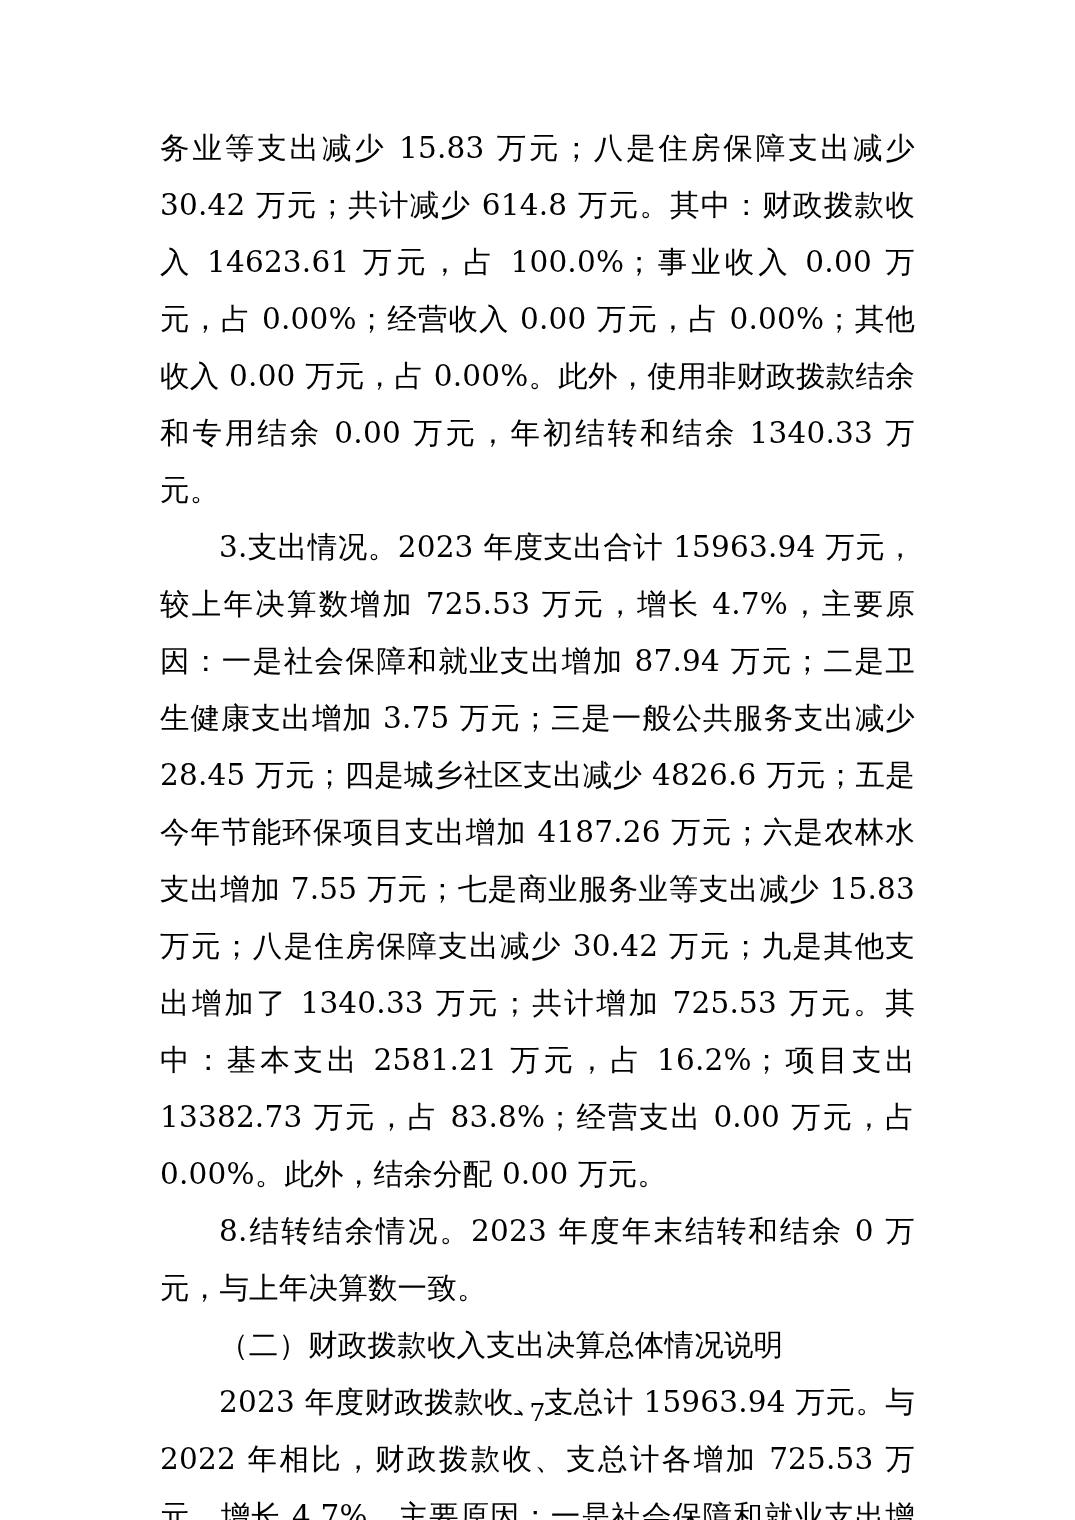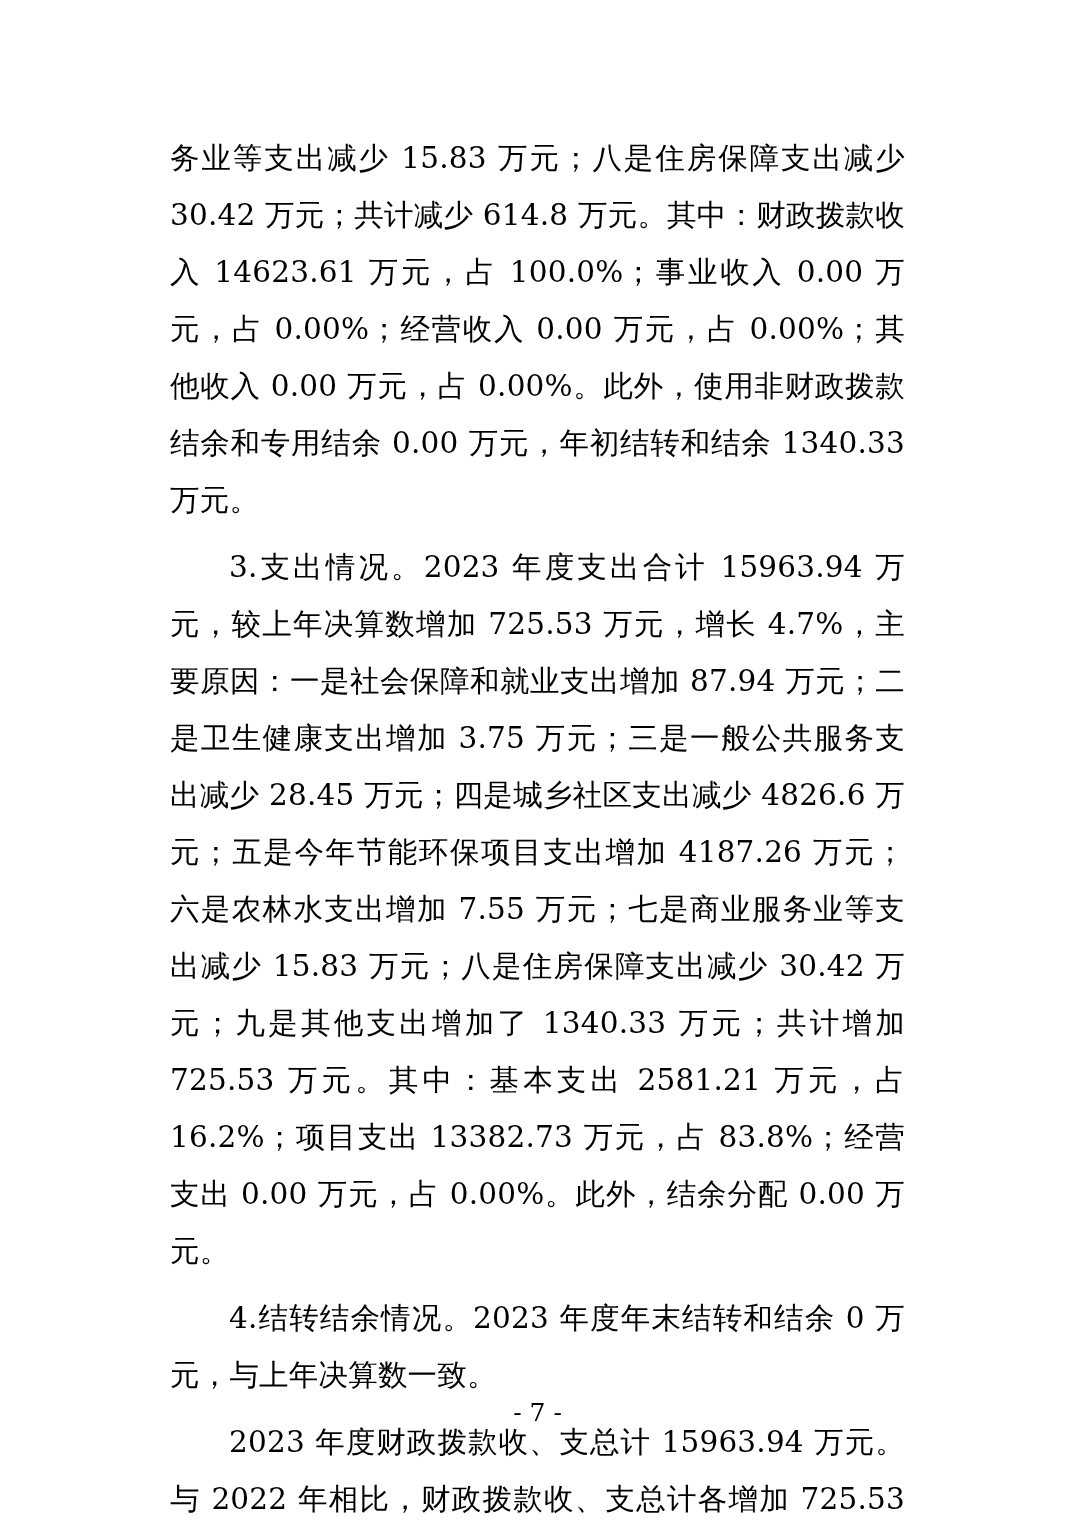--- a/index.html
+++ b/index.html
@@ -25,21 +25,21 @@
     padding: 120px 160px 0 160px;
   }
   .doc-body {
     font-size: 29.5px;
     line-height: 57px;
     text-align: justify;
     text-justify: inter-ideograph;
     letter-spacing: 0.2px;
   }
   .para {
-    margin: 10px;
+    margin: 0;
     text-indent: 0;
   }
   .para.indent {
     text-indent: 2em;
   }
   .bold-lead {
     font-weight: normal;
   }
   .page-number {
     position: absolute;
@@ -60,23 +60,26 @@
 
     <p class="para">
       <span>务业等支出减少 15.83 万元；八是住房保障支出减少 30.42 万元；共计减少 614.8 万元。其中：财政拨款收入 14623.61 万元，占 100.0%；事业收入 0.00 万元，占 0.00%；经营收入 0.00 万元，占 0.00%；其他收入 0.00 万元，占 0.00%。此外，使用非财政拨款结余和专用结余 0.00 万元，年初结转和结余 1340.33 万元。</span>
     </p>
 
     <p class="para indent">
       <span class="bold-lead">3.支出情况。</span><span>2023 年度支出合计 15963.94 万元，较上年决算数增加 725.53 万元，增长 4.7%，主要原因：一是社会保障和就业支出增加 87.94 万元；二是卫生健康支出增加 3.75 万元；三是一般公共服务支出减少 28.45 万元；四是城乡社区支出减少 4826.6 万元；五是今年节能环保项目支出增加 4187.26 万元；六是农林水支出增加 7.55 万元；七是商业服务业等支出减少 15.83 万元；八是住房保障支出减少 30.42 万元；九是其他支出增加了 1340.33 万元；共计增加 725.53 万元。其中：基本支出 2581.21 万元，占 16.2%；项目支出 13382.73 万元，占 83.8%；经营支出 0.00 万元，占 0.00%。此外，结余分配 0.00 万元。</span>
     </p>
 
     <p class="para indent">
-      <span class="bold-lead">4.结转结余情况。</span><span>2023 年度年末结转和结余 0 万元，与上年决算数一致。</span>
+      <span class="bold-lead">8.结转结余情况。</span><span>2023 年度年末结转和结余 0 万元，与上年决算数一致。</span>
     </p>
 
+    <p class="para indent">
+      <span>（二）财政拨款收入支出决算总体情况说明</span>
+    </p>
 
     <p class="para indent">
       <span>2023 年度财政拨款收、支总计 15963.94 万元。与 2022 年相比，财政拨款收、支总计各增加 725.53 万元，增长 4.7%，主要原因：一是社会保障和就业支出增加 87.94 万元；二是</span>
     </p>
 
   </div>
 
   <div class="page-number">- 7 -</div>
 </div>
 

